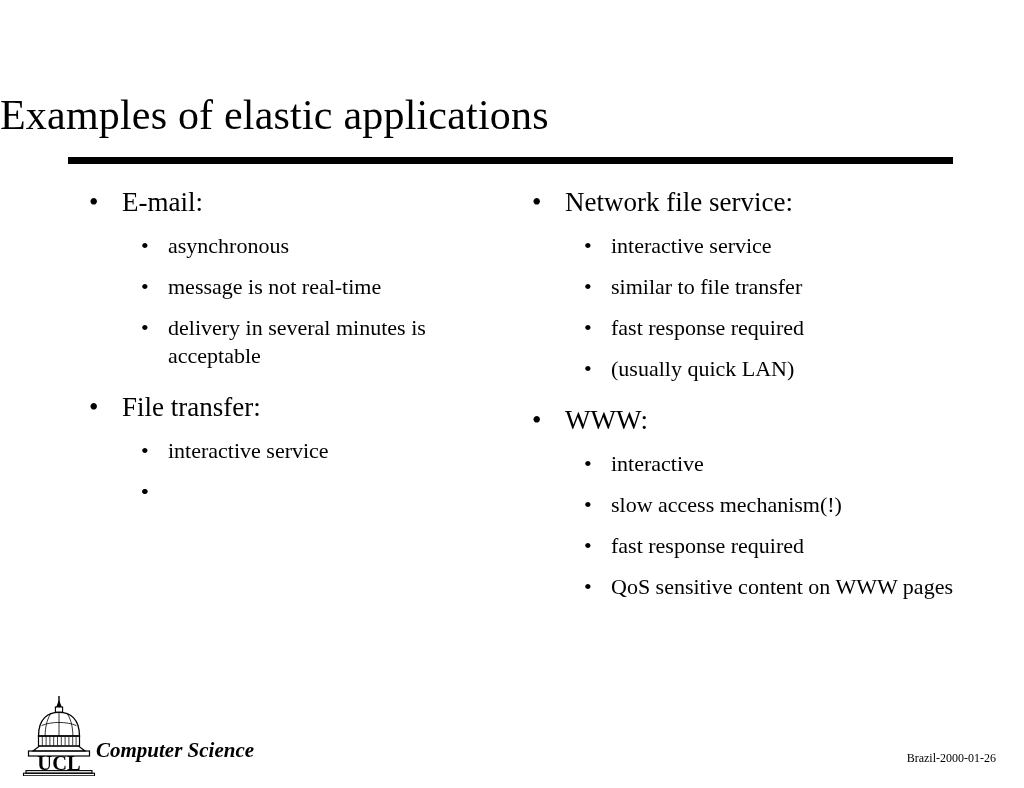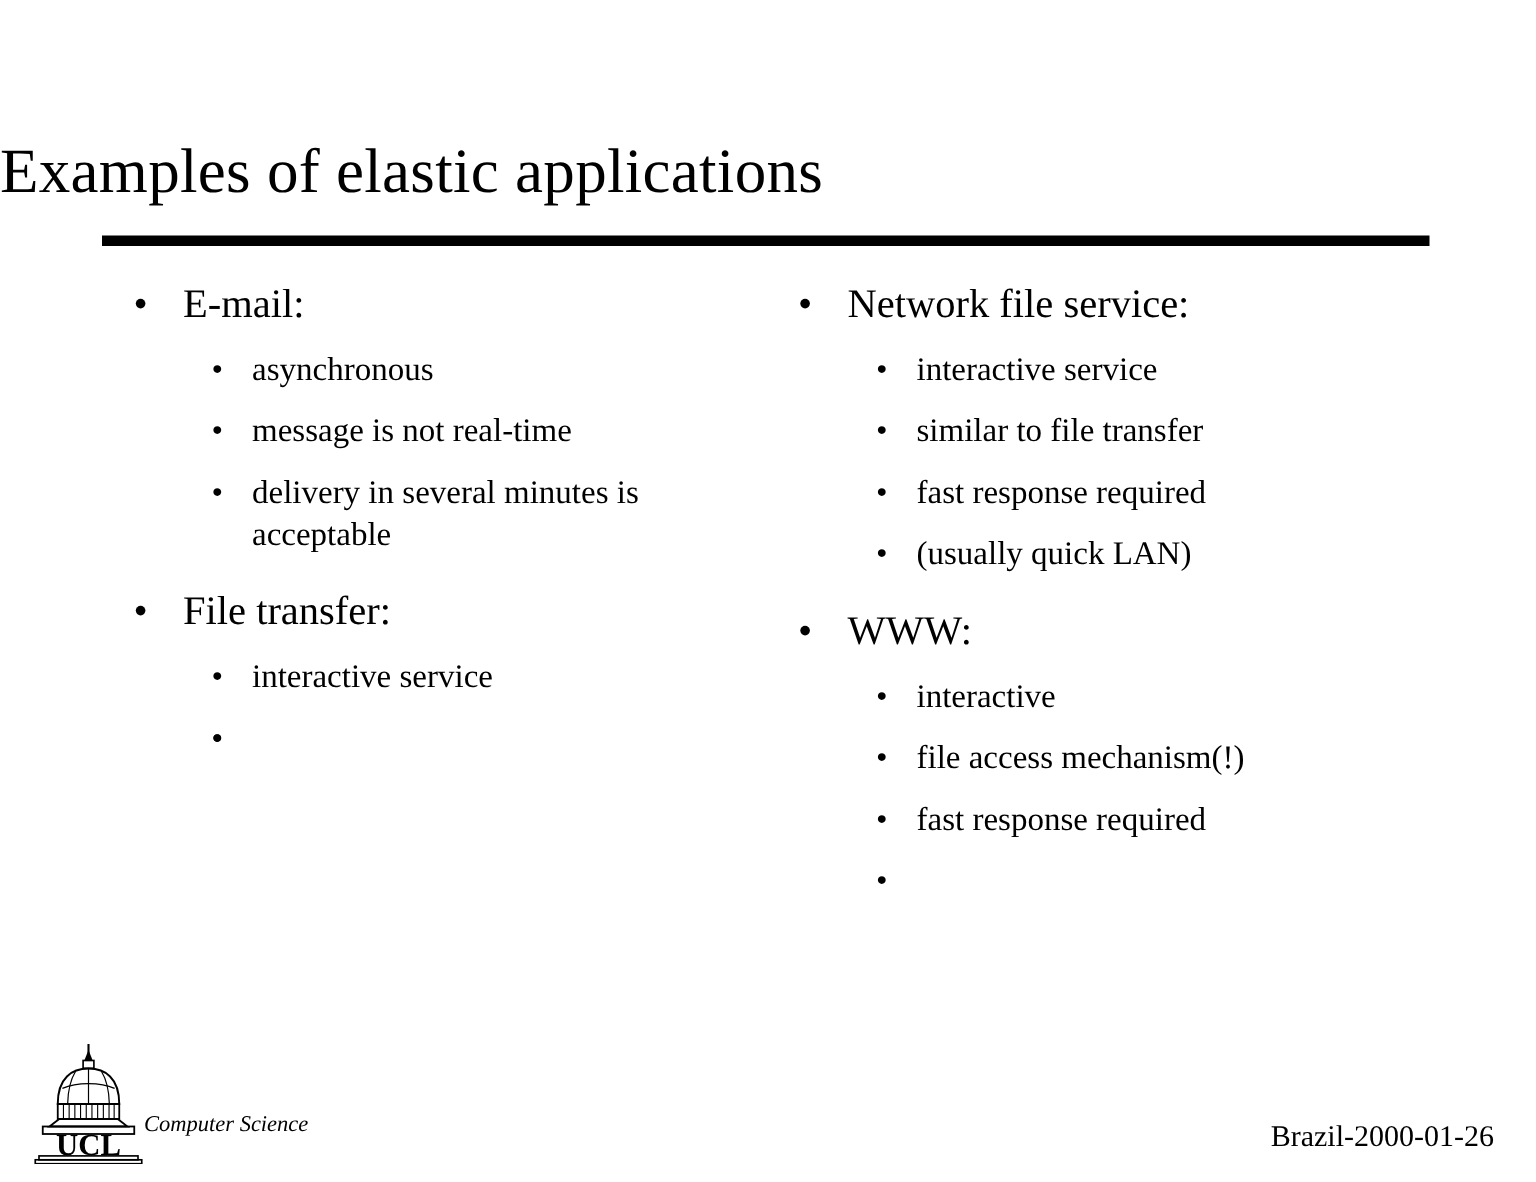--- a/index.html
+++ b/index.html
@@ -105,33 +105,33 @@
     bottom: 12px;
     display: flex;
     align-items: flex-end;
   }
   .ucl-mark {
     width: 74px;
     height: 82px;
     display: block;
   }
   .dept-name {
-    font-size: 15px;
-    font-weight: normal;
+    font-size: 21px;
+    font-weight: bold;
     font-style: italic;
     line-height: 18px;
     padding-bottom: 17px;
     white-space: nowrap;
   }
 
   .footer-date {
     position: absolute;
     right: 28px;
     bottom: 20px;
-    font-size: 20px;
+    font-size: 12px;
     line-height: 20px;
     white-space: nowrap;
   }
 </style>
 </head>
 <body>
 
 <div class="slide">
 
   <h1 class="slide-title">Examples of elastic applications</h1>
@@ -209,28 +209,29 @@
         <div class="l1">
           <span class="bullet">•</span>
           <span>WWW:</span>
         </div>
         <div class="l2">
           <span class="bullet">•</span>
           <span>interactive</span>
         </div>
         <div class="l2">
           <span class="bullet">•</span>
-          <span>file access mechanism(!)</span>
+          <span>slow access mechanism(!)</span>
         </div>
         <div class="l2">
           <span class="bullet">•</span>
           <span>fast response required</span>
         </div>
         <div class="l2">
           <span class="bullet">•</span>
+          <span>QoS sensitive content on WWW pages</span>
         </div>
       </div>
 
     </div>
   </div>
 
   <div class="footer-logo">
     <svg class="ucl-mark" viewBox="0 0 74 82">
 
       <path d="M37 2 L37 9" stroke="#000" stroke-width="1.4" fill="none"></path>

